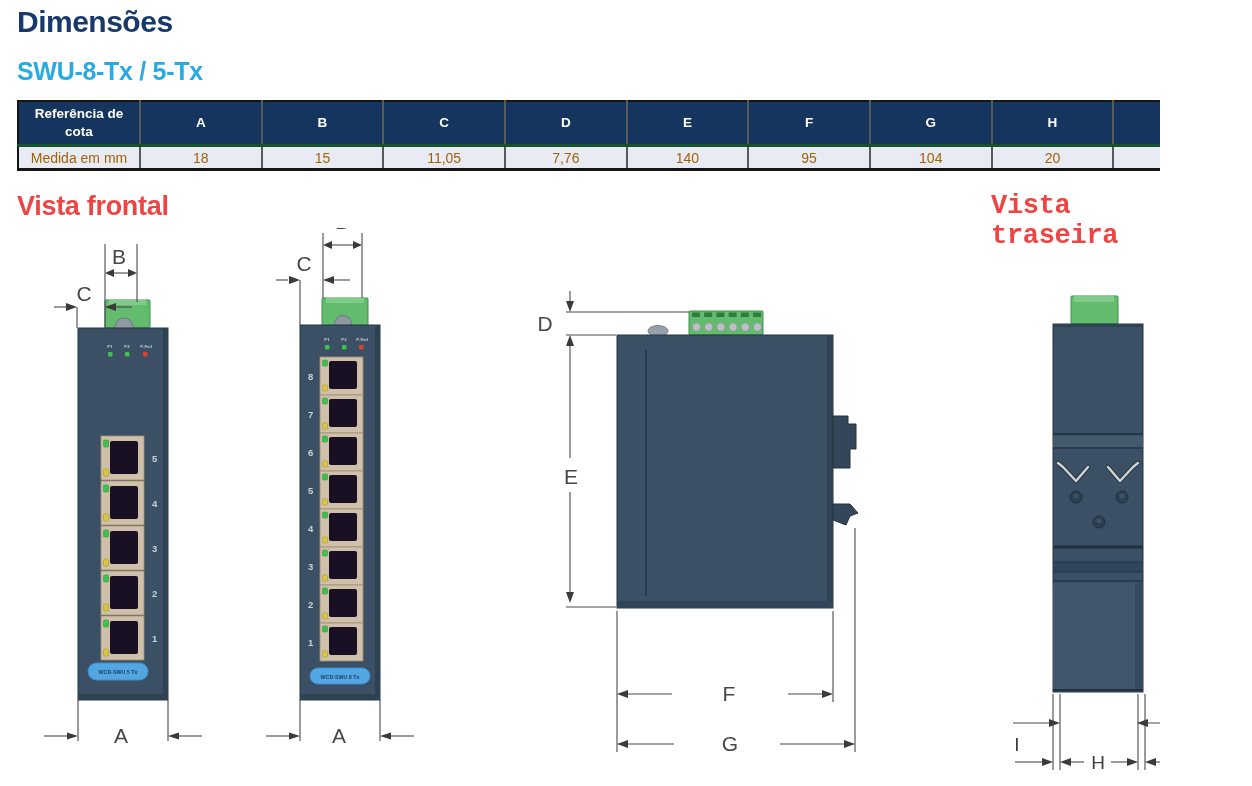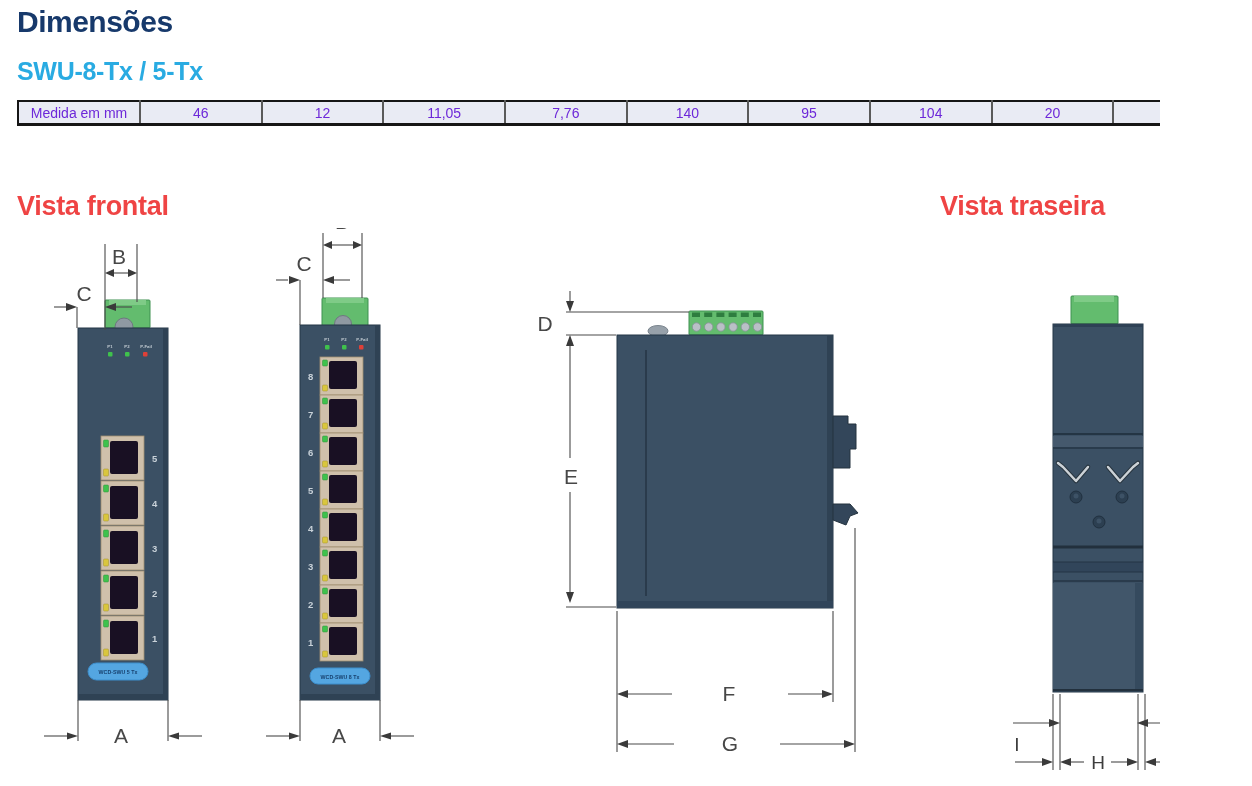--- a/index.html
+++ b/index.html
@@ -9,26 +9,26 @@
               color:#17396b;letter-spacing:-0.5px;}
   .page-subtitle{position:absolute;left:17px;top:57px;font-size:25px;font-weight:bold;
                  color:#29abe2;letter-spacing:-0.3px;text-align:center;}
   .dim-table-wrap{position:absolute;left:17px;top:100px;width:1219px;}
   table.dims{width:100%;border-collapse:collapse;table-layout:fixed;
              border:2px solid #161616;border-bottom-width:3px;}
   table.dims th, table.dims td{border-left:2px solid #5a5a5a;text-align:center;padding:0;}
   table.dims th:first-child, table.dims td:first-child{border-left:none;}
   table.dims th{background:#16355e;color:#ffffff;font-size:13.5px;font-weight:bold;
                 height:42px;line-height:1.3;}
-  table.dims td{background:#e9ebf4;color:#6d28d9;font-size:14px;height:21px;
-                border-top:1px solid #14532d;}
+  table.dims td{background:#e9ebf4;color:#a16207;font-size:14px;height:21px;
+                border-top:3px solid #14532d;}
   col.refcol{width:122px;}
   .view-h{position:absolute;top:191px;font-size:27px;font-weight:bold;color:#ef4444;
           letter-spacing:-0.3px;}
-  .vh-front{left:17px;} .vh-side{left:525px;} .vh-rear{left:940px;}
+  .vh-front{left:17px;} .vh-side{left:525px;} .vh-rear{left:991px;font-family:Liberation Mono, monospace;}
   svg.drawing{position:absolute;top:228px;}
   svg text{font-family:"Liberation Sans","DejaVu Sans",sans-serif;}
   .dl{stroke:#4a4a4a;stroke-width:1.1;fill:none;}
   .ah{fill:#3a3a3a;stroke:none;}
   .dt{font-size:21px;fill:#474747;font-weight:400;}
   .dt2{font-size:19px;fill:#3d3d3d;font-weight:400;}
   .pn{font-size:9.5px;font-weight:600;fill:#c9d2d9;}
   .ledtxt{font-size:4.3px;font-weight:bold;fill:#c2cbd2;}
   .lbltxt{font-size:5.3px;font-weight:bold;fill:#17406e;}
 </style>
@@ -48,24 +48,36 @@
           <col>
           <col>
           <col>
           <col>
           <col>
           <col>
           <col>
           <col>
         </colgroup>
       <tbody>
+          <tr>
+        <th>Referência de cota</th>
+        <th>A</th>
+        <th>B</th>
+        <th>C</th>
+        <th>D</th>
+        <th>E</th>
+        <th>F</th>
+        <th>G</th>
+        <th>H</th>
+        <th>I</th>
+      </tr>
       <tr>
         <td>Medida em mm</td>
-        <td>46</td>
-        <td>12</td>
+        <td>18</td>
+        <td>15</td>
         <td>11,05</td>
         <td>7,76</td>
         <td>140</td>
         <td>95</td>
         <td>104</td>
         <td>20</td>
         <td>3,5</td>
       </tr>
     </tbody>
       </table>

